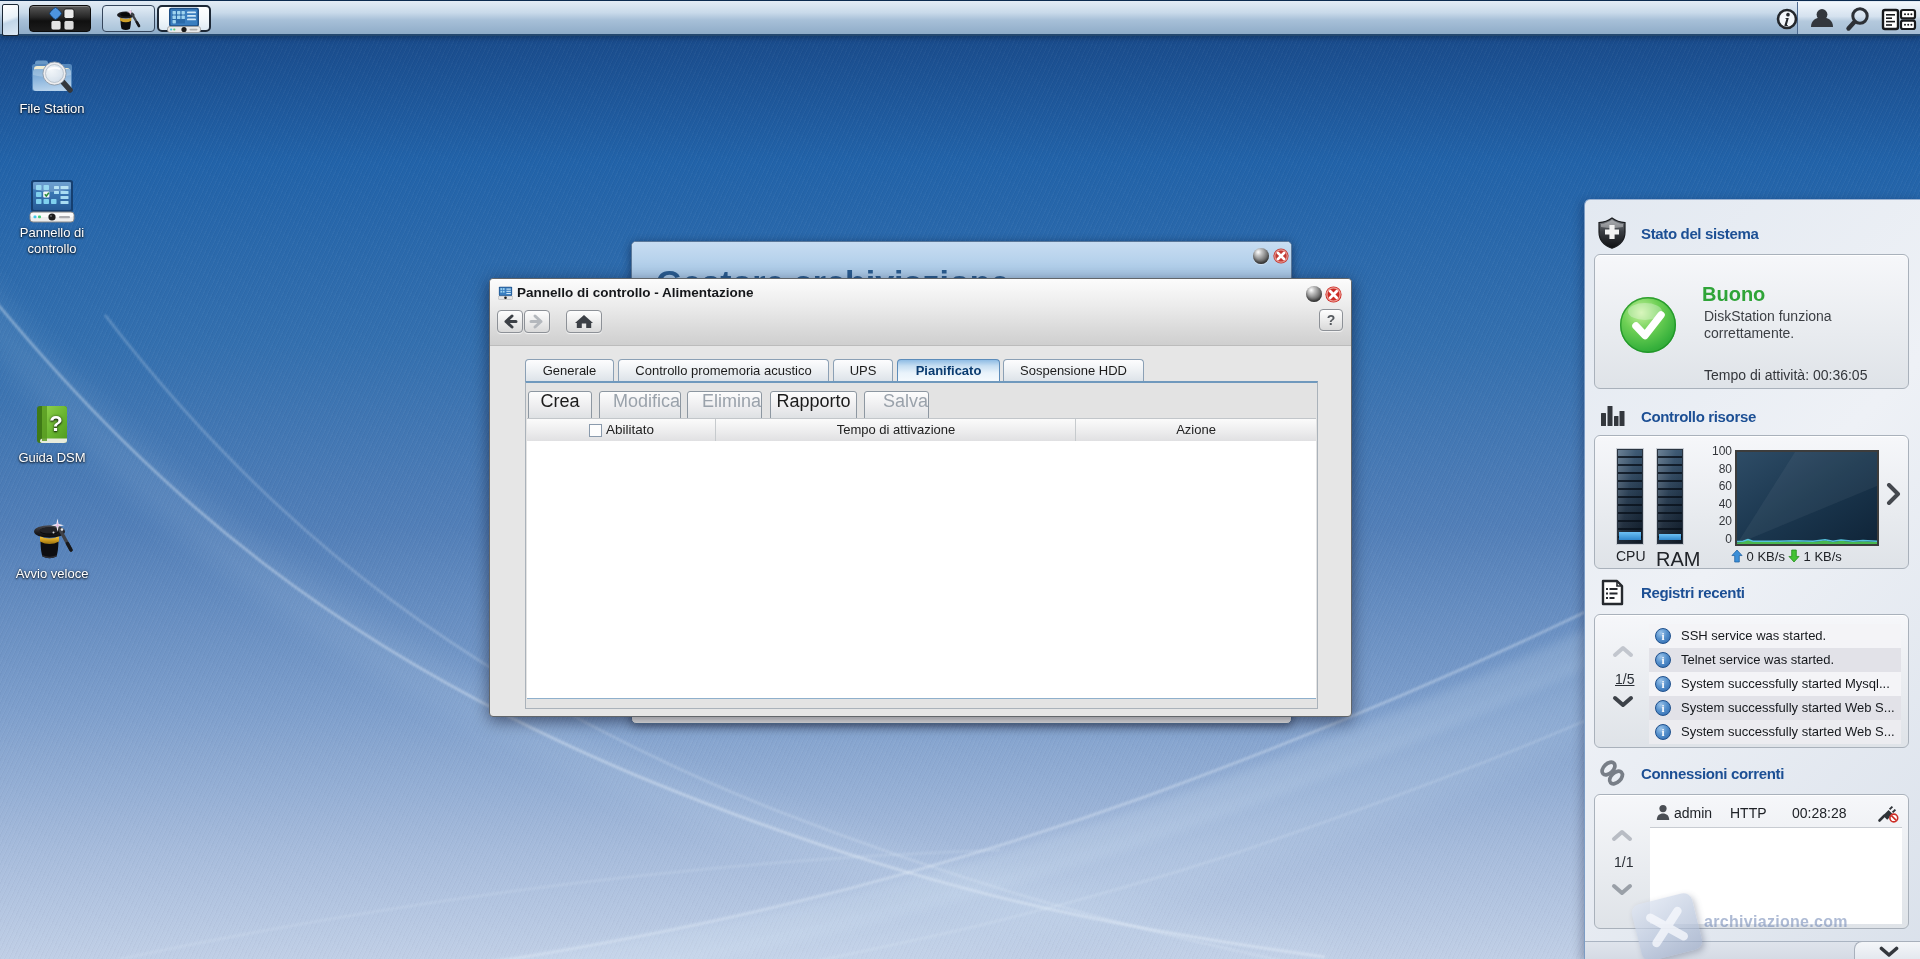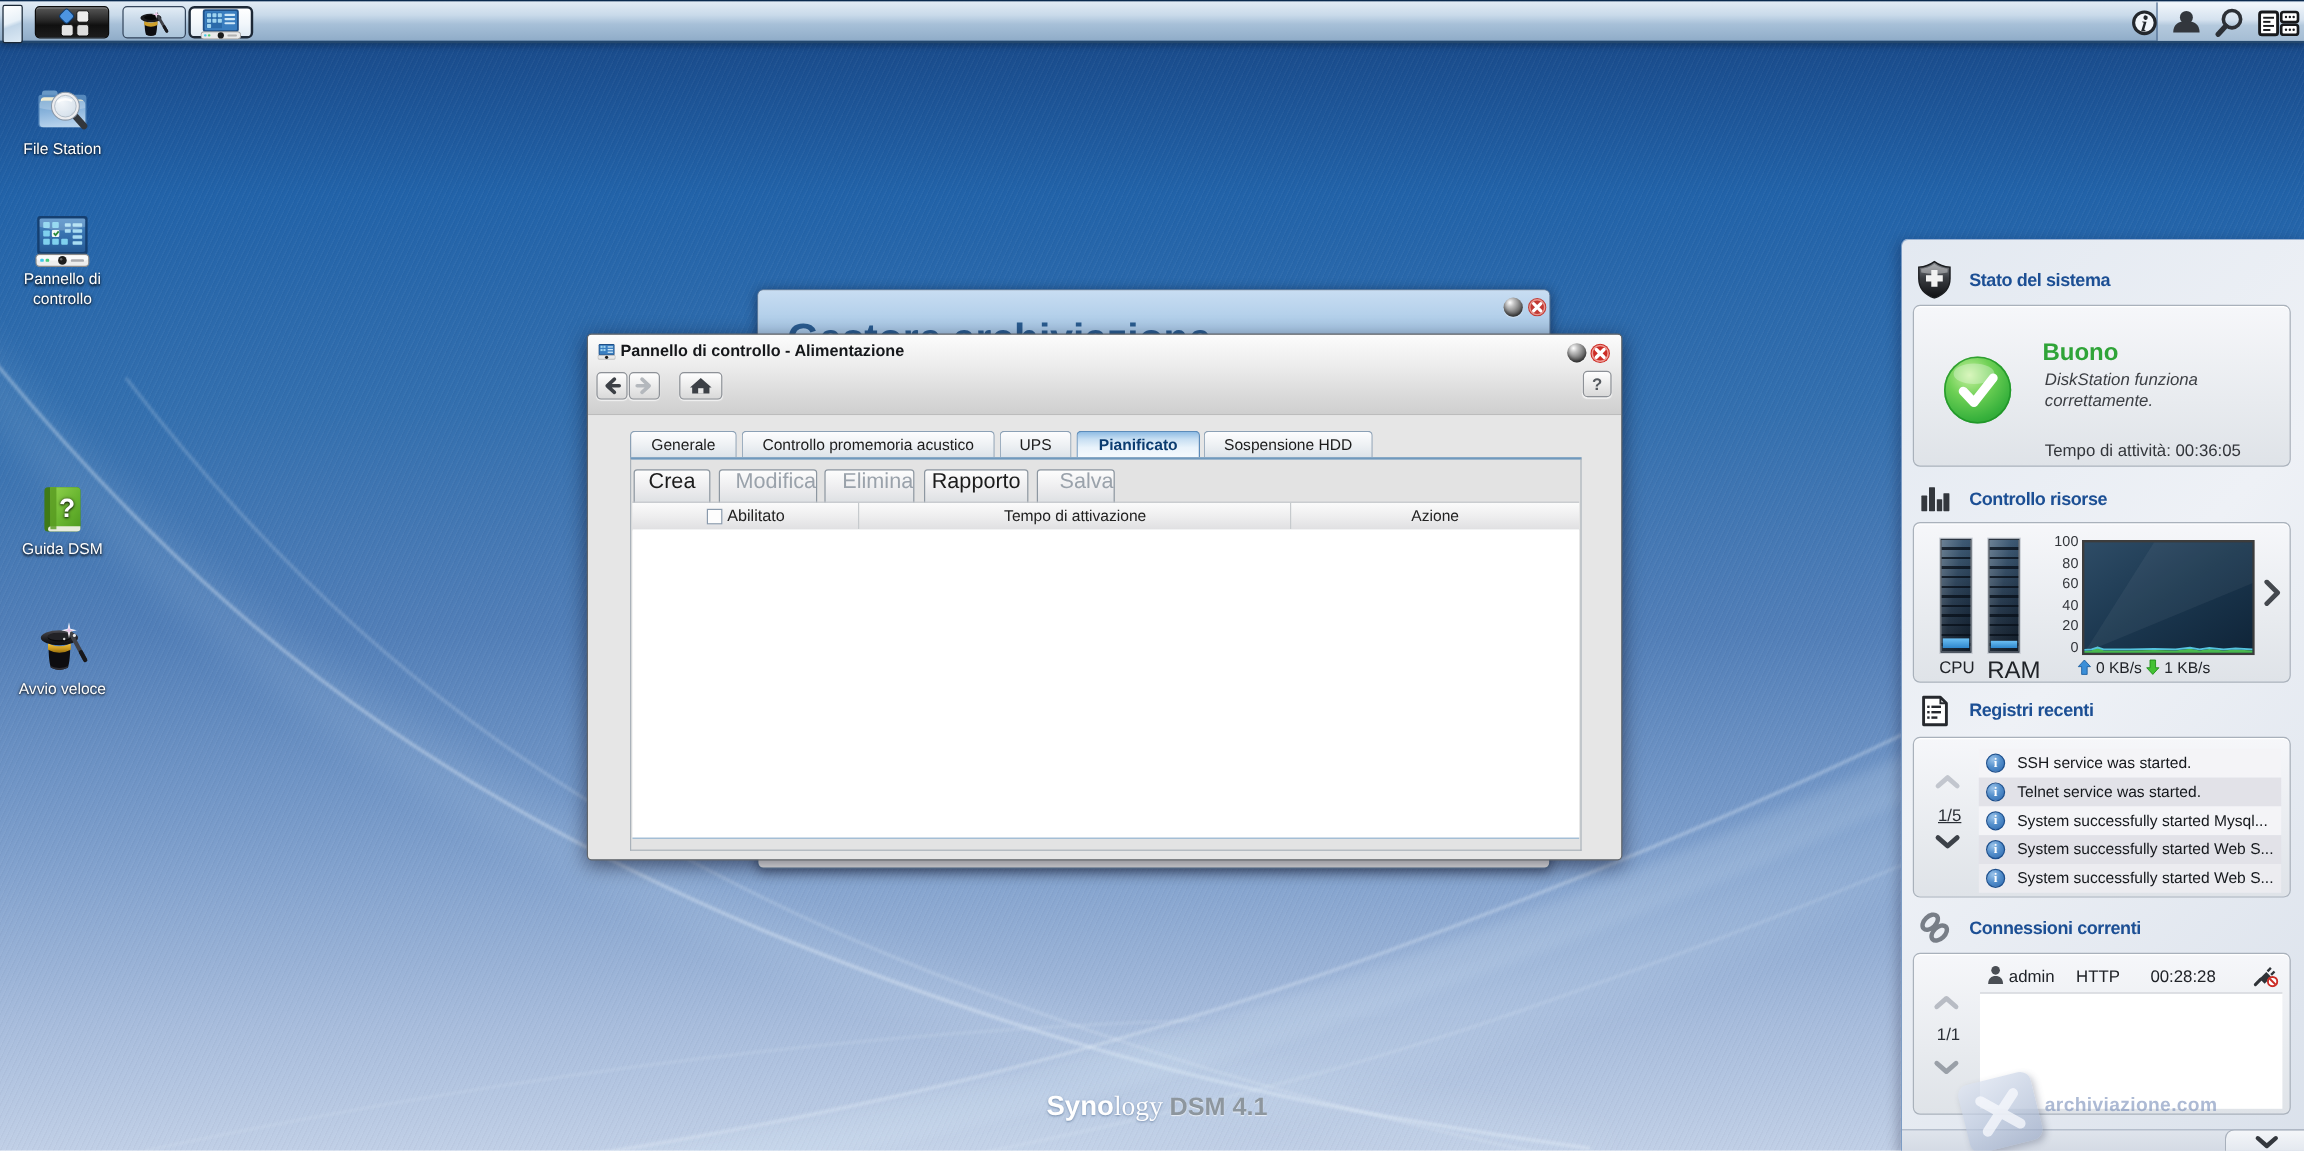--- a/index.html
+++ b/index.html
@@ -190,21 +190,21 @@
             <circle cx="135" cy="13.2" r="1"></circle>
             <circle cx="138.2" cy="13.2" r="1"></circle>
             <circle cx="141.4" cy="13.2" r="1"></circle>
         <circle cx="135" cy="23.8" r="1"></circle>
             <circle cx="138.2" cy="23.8" r="1"></circle>
             <circle cx="141.4" cy="23.8" r="1"></circle>
           </g>
       </g>
     </svg>
   </div>
-  <div class="dico" style="top:65px;text-align:center;">
+  <div class="dico" style="top:50px;text-align:center;">
     <svg width="48" height="48" viewBox="0 0 48 48">
       <defs>
         <linearGradient id="fgrad" x1="0" y1="0" x2="0.2" y2="1">
           <stop offset="0" stop-color="#6da0cc"></stop>
             <stop offset="0.45" stop-color="#8ab4dc"></stop>
             <stop offset="1" stop-color="#b6d2ec"></stop>
         </linearGradient>
         <radialGradient id="mglass" cx="0.35" cy="0.3" r="0.9">
           <stop offset="0" stop-color="#f8fafc" stop-opacity="0.96"></stop>
             <stop offset="0.6" stop-color="#e4eaf0" stop-opacity="0.9"></stop>
@@ -304,24 +304,20 @@
       <line x1="39.5" y1="28.5" x2="43" y2="35" stroke="#17181c" stroke-width="3.5" stroke-linecap="round"></line>
       <g opacity="0.95">
         <path d="M29.5 3.5 L30.6 9 L36 10.2 L30.6 11.4 L29.5 16.8 L28.4 11.4 L23.2 10.2 L28.4 9 Z" fill="#ffffff"></path>
         <path d="M29.5 6 L30.2 9.5 L33.6 10.2 L30.2 11 L29.5 14.4 L28.8 11 L25.5 10.2 L28.8 9.5 Z" fill="#f2c8ee"></path>
       </g>
       <circle cx="34" cy="14.5" r="1.3" fill="#fff" opacity="0.9"></circle>
       <circle cx="25.5" cy="17.5" r="1" fill="#fff" opacity="0.8"></circle>
     </svg>
     <div style="margin-top:3px">Avvio veloce</div>
   </div>
-  <div id="syno" class="abs" style="left:872px;top:908px;width:260px;height:30px;white-space:nowrap;">
-    <span style="font-size:23px;font-weight:bold;color:#ffffff;text-shadow:0 1px 2px rgba(40,70,110,0.5);">Syno</span><span style="font-size:23px;color:#fdfdfe;font-family:'Liberation Serif',serif;text-shadow:0 1px 2px rgba(40,70,110,0.5);">logy</span>
-    <span style="font-size:21px;font-weight:bold;color:#8d969e;text-shadow:0 1px 1px rgba(255,255,255,0.7);margin-left:1px;">DSM 4.1</span>
-  </div>
   <div id="bwin">
     <div class="tb"></div>
     <div class="ball gball" style="left:621px;top:6px;"></div>
     <svg class="abs" style="left:641px;top:6px;" width="16" height="16" viewBox="0 0 16 16">
       <circle cx="8" cy="8" r="7.6" fill="#c23a34"></circle>
       <circle cx="8" cy="8" r="6.2" fill="none" stroke="#e89890" stroke-width="1.2"></circle>
       <path d="M5 5 L11 11 M11 5 L5 11" stroke="#fff" stroke-width="2.6" stroke-linecap="round"></path>
     </svg>
     <div class="big">Gestore archiviazione</div>
   </div>
@@ -413,21 +409,21 @@
               <stop offset="0.7" stop-color="#37b13c"></stop>
               <stop offset="1" stop-color="#209328"></stop>
             </radialGradient>
         </defs>
         <circle cx="29" cy="29" r="28" fill="url(#grn)"></circle>
         <circle cx="29" cy="29" r="27.3" fill="none" stroke="#1d9226" stroke-width="1.4" opacity="0.8"></circle>
         <ellipse cx="26" cy="15.5" rx="17" ry="8.5" fill="#ffffff" opacity="0.3"></ellipse>
         <path d="M17 30 L26 39.5 L42 19" stroke="#ffffff" stroke-width="7.5" fill="none" stroke-linecap="round" stroke-linejoin="round"></path>
       </svg>
       <div class="abs" style="left:107px;top:28px;font-size:20px;font-weight:bold;color:#2fa438;">Buono</div>
-      <div class="abs" style="left:109px;top:53px;font-size:14px;color:#3c3f44;line-height:17px;font-style:italic;">DiskStation funziona<br>correttamente.</div>
+      <div class="abs" style="left:109px;top:53px;font-size:14px;color:#3c3f44;line-height:17px;">DiskStation funziona<br>correttamente.</div>
       <div class="abs" style="left:109px;top:112px;font-size:14px;color:#33363b;">Tempo di attività: 00:36:05</div>
     </div>
     <svg class="abs" style="left:16px;top:205px;" width="24" height="22" viewBox="0 0 24 22">
       <g fill="#33373d">
         <rect x="0" y="8" width="5" height="13" rx="0.5"></rect>
         <rect x="6.5" y="1" width="5" height="20" rx="0.5"></rect>
         <rect x="13" y="11" width="4.5" height="10" rx="0.5"></rect>
         <rect x="18.5" y="6" width="5" height="15" rx="0.5"></rect>
       </g>
     </svg>

